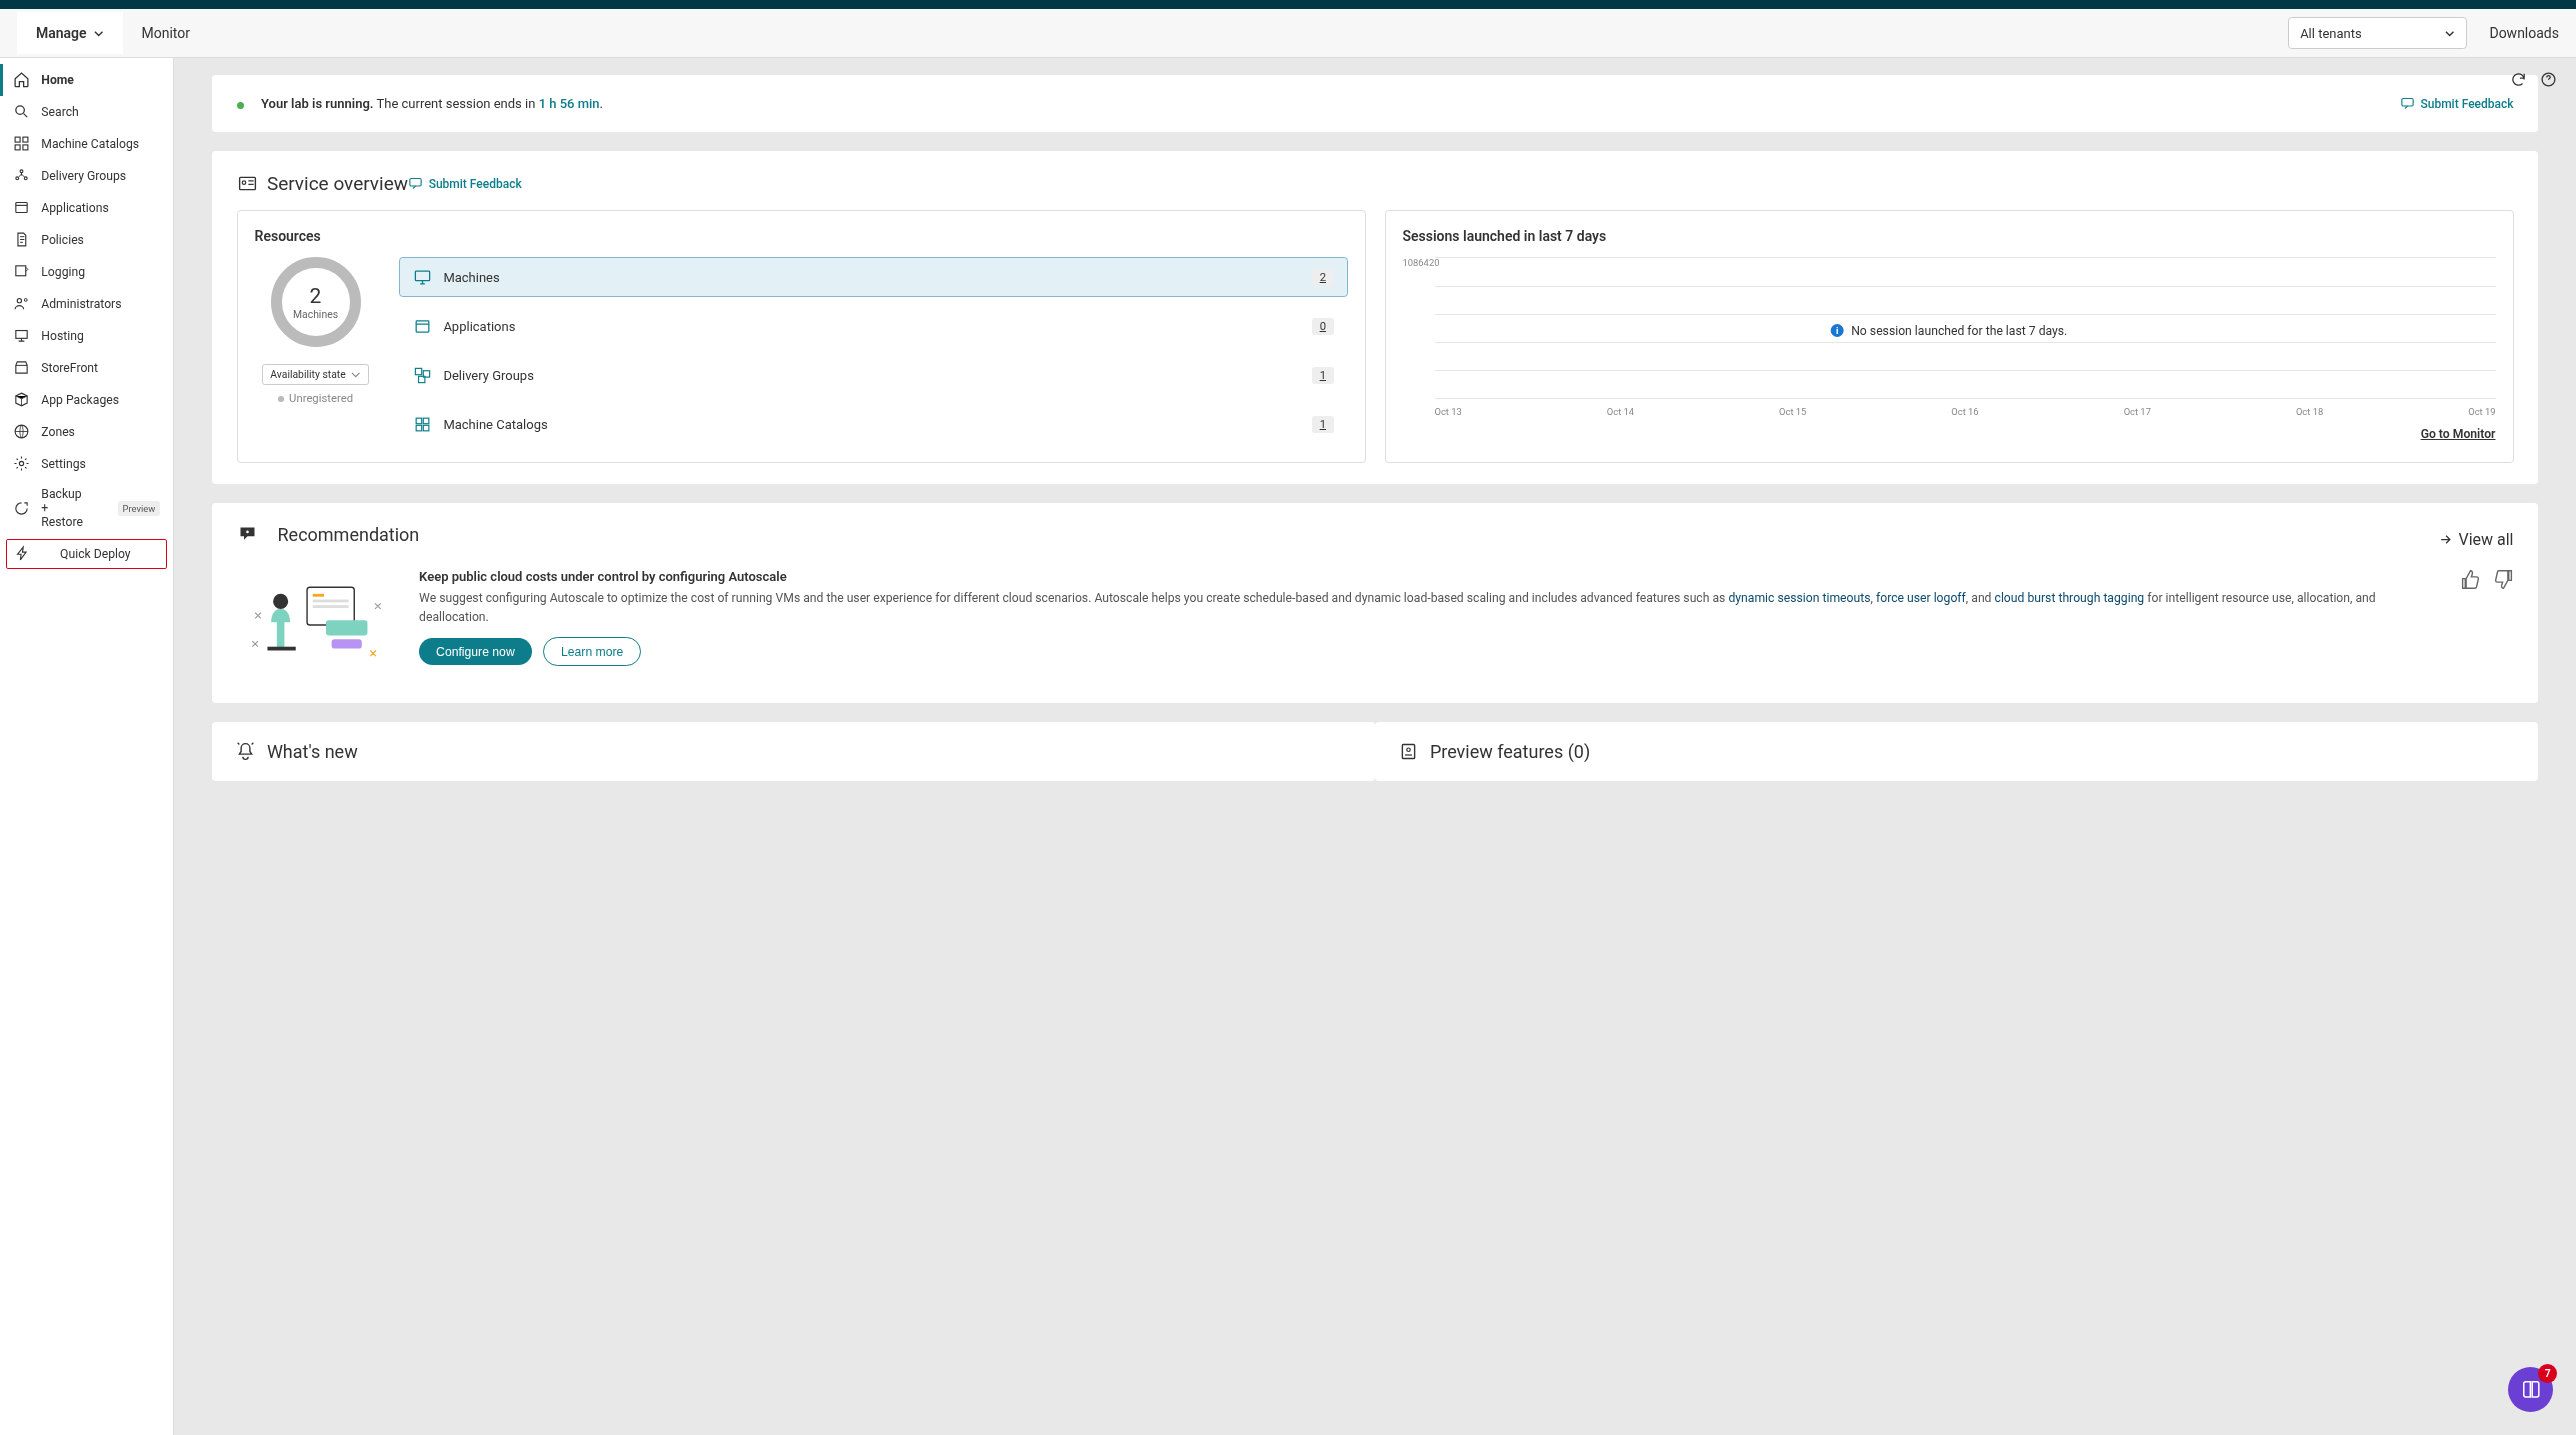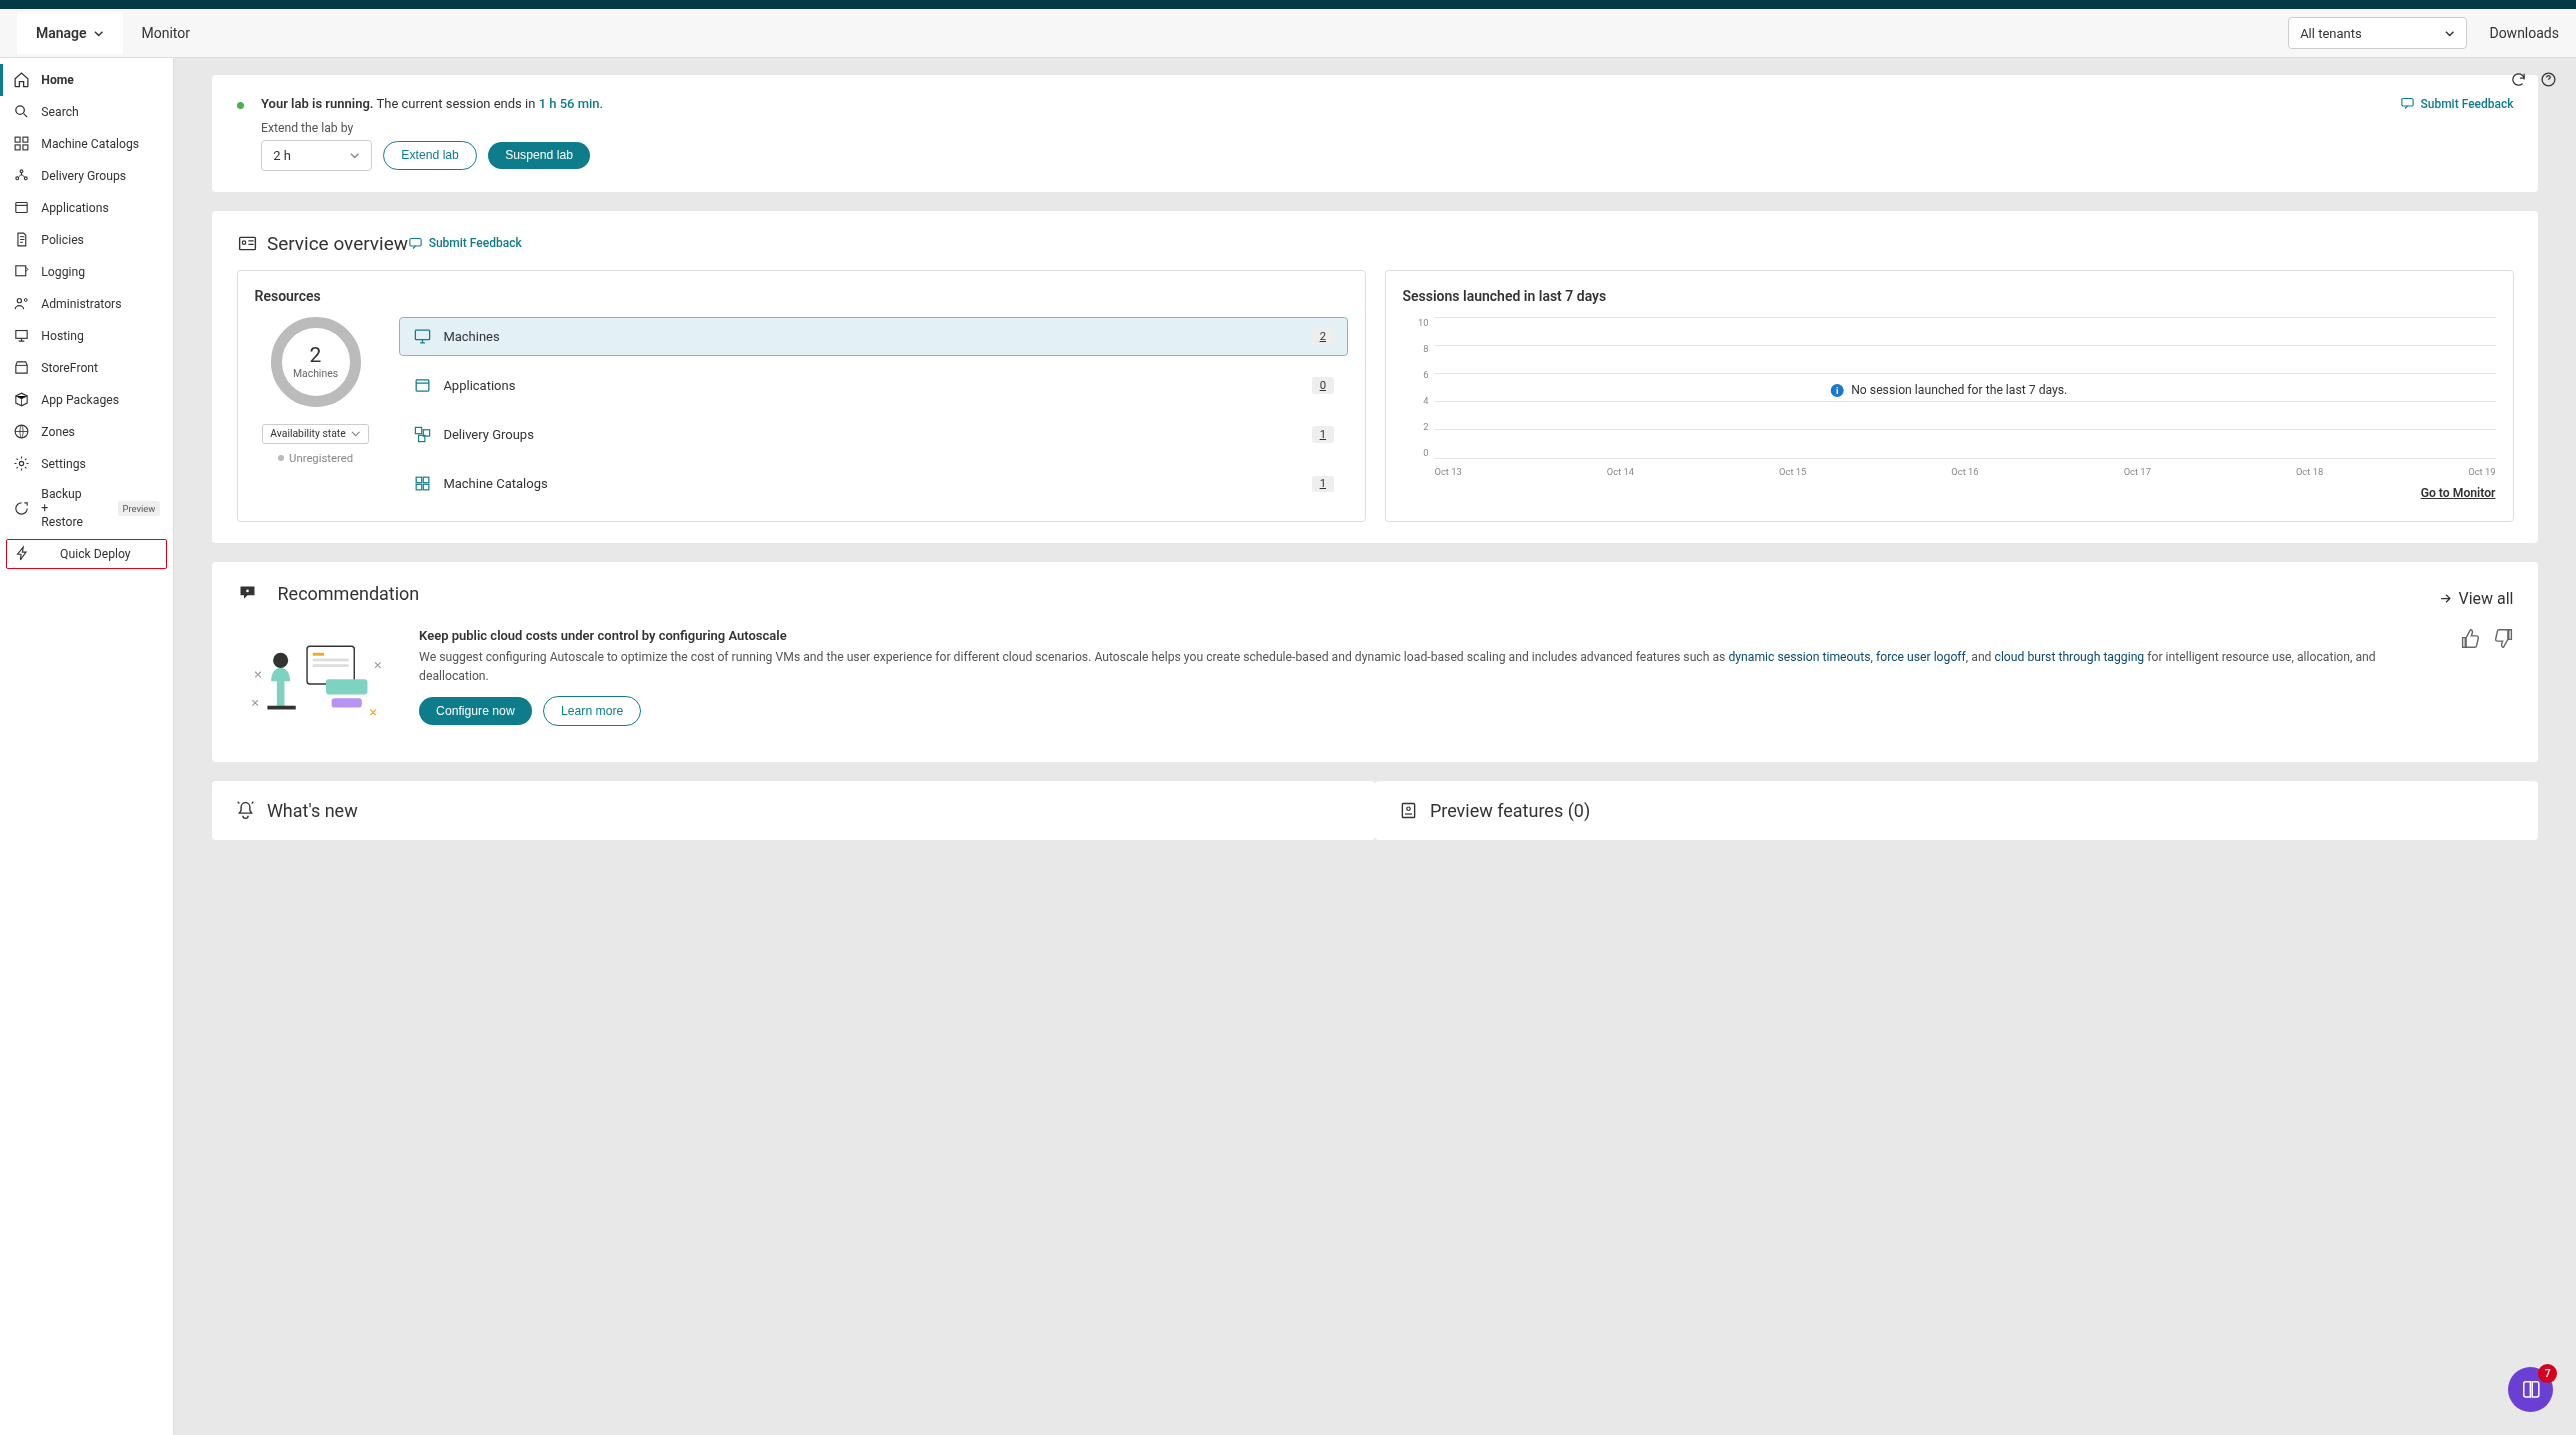--- a/index.html
+++ b/index.html
@@ -58,21 +58,21 @@
 .legend-dot { width: 5.6px; height: 5.6px; background: #bbb; border-radius: 50%; display: inline-block; }
 
 .res-list { flex: 1; display: flex; flex-direction: column; gap: 9.4px; }
 .res-row { display: flex; align-items: center; gap: 11.3px; padding: 9.4px 13px; border: 0.9px solid transparent; border-radius: 3.8px; cursor: pointer; }
 .res-row.selected { background: #e3f0f6; border: 0.9px solid #7fb8cc; }
 .res-row .ric { width: 19px; height: 19px; color: #0d7d8b; }
 .res-row .rlabel { flex: 1; }
 .res-count { background: #eee; border-radius: 2.8px; padding: 1.9px 7.5px; font-size: 11.3px; text-decoration: underline; color: #333; }
 
 .chart-area { position: relative; height: 160px; }
-.y-axis { position: absolute; left: 0; top: 0; bottom: 19px; width: 26px; display: flex; flex-direction: column; justify-content: space-between; font-size: 9.4px; color: #888; text-align: right; }
+.y-axis { position: absolute; left: 0; top: 0; bottom: 19px; width: 26px; display: flex; flex-direction: row; justify-content: space-between; font-size: 9.4px; color: #888; text-align: right; }
 .grid-area { position: absolute; left: 32px; right: 0; top: 0; bottom: 19px; }
 .gl { position: absolute; left: 0; right: 0; height: 0.9px; background: #e5e5e5; }
 .x-axis { position: absolute; left: 32px; right: 0; bottom: 0; display: flex; justify-content: space-between; font-size: 9.4px; color: #888; }
 .no-sess { position: absolute; left: 50%; top: 46%; transform: translate(-50%,-50%); display: flex; align-items: center; gap: 7.5px; font-size: 12.2px; }
 .info-dot { width: 13px; height: 13px; background: #1976d2; color: #fff; border-radius: 50%; font-size: 9.4px; display: inline-flex; align-items: center; justify-content: center; font-weight: bold; }
 .monitor-link { text-align: right; margin-top: 9.4px; font-weight: 600; font-size: 12.2px; text-decoration: underline; cursor: pointer; }
 
 .reco-card { display: flex; gap: 22.6px; }
 .reco-illus { width: 160px; height: 113px; display: flex; align-items: center; justify-content: center; }
 .reco-body { flex: 1; }
@@ -283,33 +283,20 @@
         <div class="lab-text">
           <b>Your lab is running.</b>
           <span>The current session ends in </span><span class="lab-time">1 h 56 min</span><span>.</span>
         </div>
         <div class="feedback-link">
           <svg width="15" height="15" viewBox="0 0 24 24">
               <rect x="3" y="4" width="18" height="12" rx="2" fill="none" stroke="#0d7d8b" stroke-width="1.8"></rect>
               <path d="M8 20l4-4" stroke="#0d7d8b" stroke-width="1.8"></path>
             </svg>
           <span>Submit Feedback</span>
-        </div>
-      </div>
-      <div class="extend-row">
-        <div class="extend-label">Extend the lab by</div>
-        <div class="extend-controls">
-          <div class="hours-select">
-            <span>2 h</span>
-            <svg class="chev" viewBox="0 0 10 10">
-                <path d="M1 3l4 4 4-4" stroke="#888" stroke-width="1.5" fill="none"></path>
-              </svg>
-          </div>
-          <button class="btn-outline">Extend lab</button>
-          <button class="btn-primary">Suspend lab</button>
         </div>
       </div>
     </div>
 
     <div class="card">
       <div class="section-head">
         <div class="section-title">
           <svg width="21" height="21" viewBox="0 0 24 24">
               <rect x="3" y="5" width="18" height="14" rx="1" fill="none" stroke="#333" stroke-width="1.6"></rect>
               <circle cx="8" cy="11" r="2" fill="none" stroke="#333" stroke-width="1.4"></circle>

